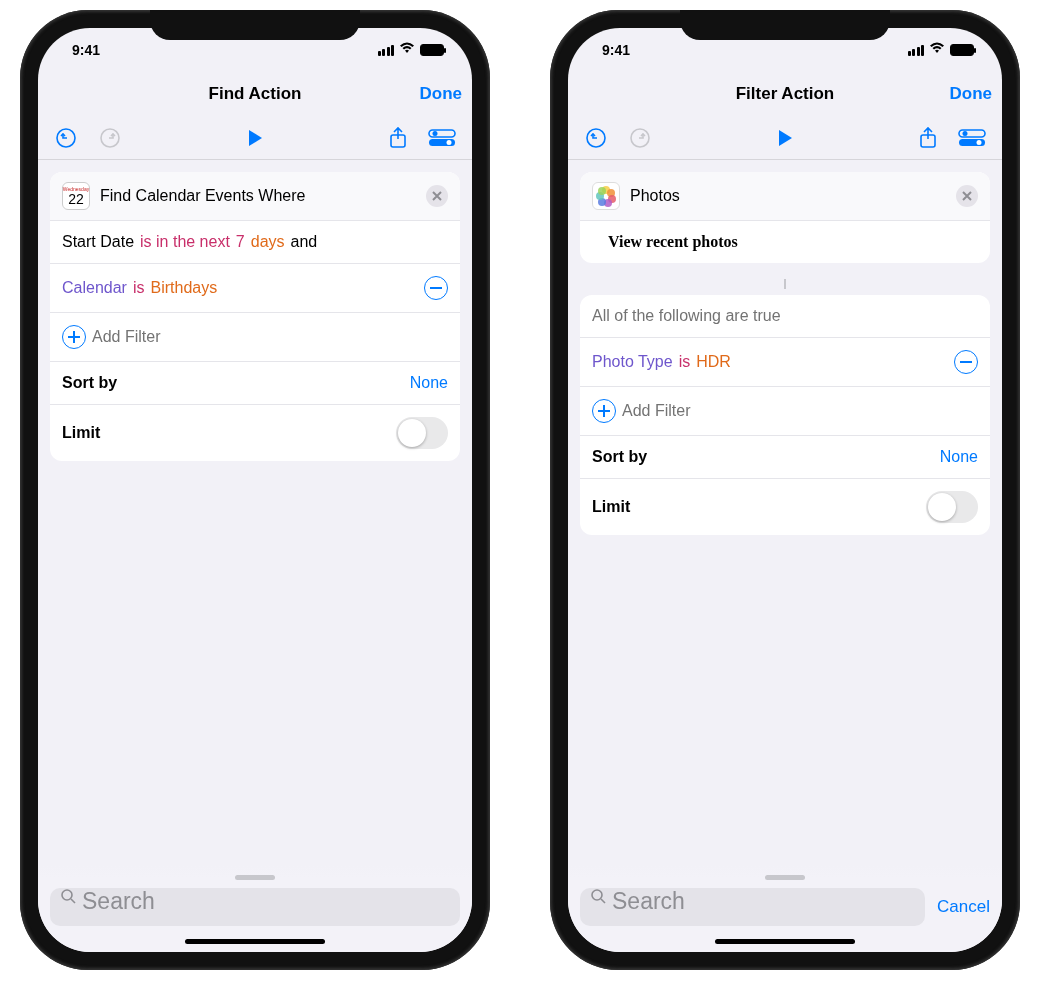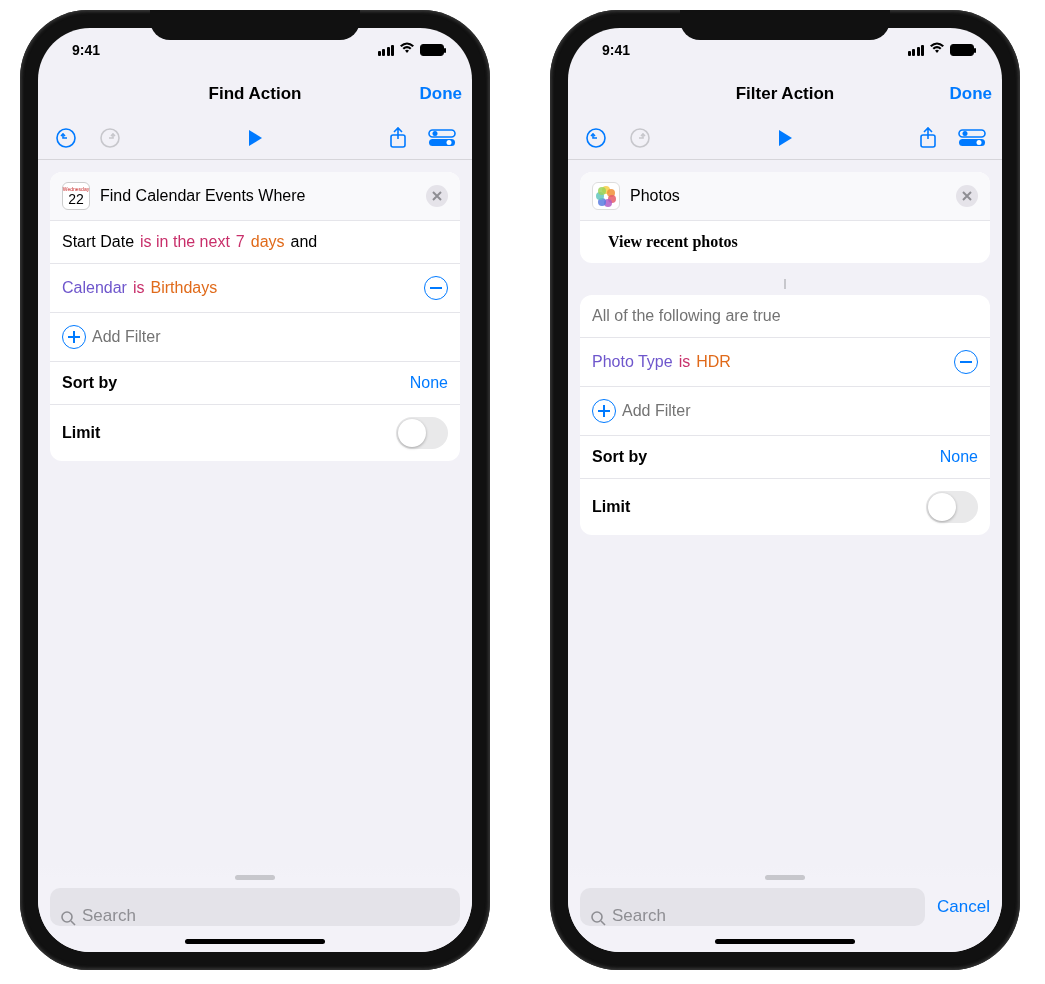--- a/index.html
+++ b/index.html
@@ -146,22 +146,22 @@
   .connector .line { width:2px; height:10px; background:#c7c7cc; }
   .bottom-bar {
     position:absolute; bottom:0; left:0; right:0;
     padding: 10px 12px 26px;
     background: linear-gradient(to top, #f3f2f8 85%, rgba(243,242,248,0));
   }
   .grabber { width:40px; height:5px; background:#c7c7cc; border-radius:3px; margin:0 auto 8px;}
   .search-row { display:flex; align-items:center; gap:12px; }
   .search-bar {
     flex:1; height:38px; background:#e4e3e9; border-radius:10px;
-    display:flex; align-items:flex-end; padding:0 10px; gap:6px; color:#8e8e93;
-    font-size:17px;
+    display:flex; align-items:flex-start; padding:0 10px; gap:6px; color:#8e8e93;
+    font-size:23px;
   }
   .cancel-btn { color:#007aff; font-size:17px; }
   .home-indicator {
     position:absolute; bottom:8px; left:50%; transform:translateX(-50%);
     width:140px; height:5px; background:#000; border-radius:3px;
   }
   .action-row { padding:12px 28px; font-weight:600; font-size:16px;font-family:Liberation Serif, serif; }
 </style>
 </head>
 <body>

